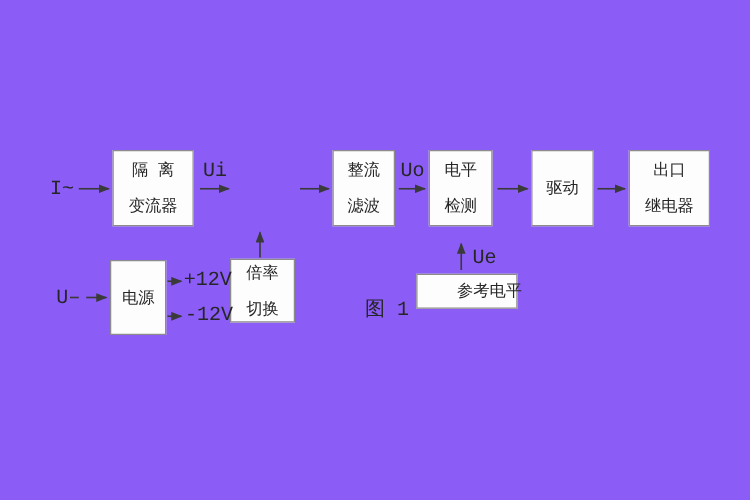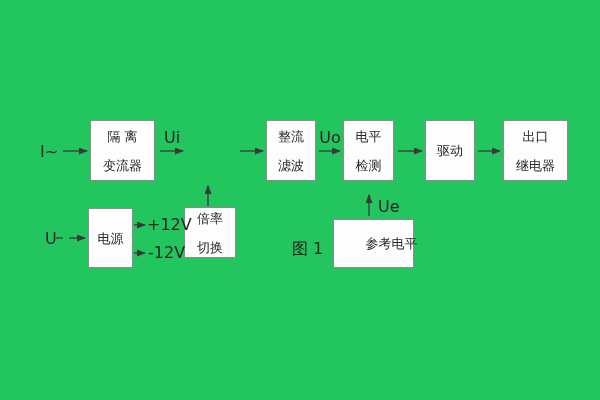--- a/index.html
+++ b/index.html
@@ -4,22 +4,23 @@
 <style>
   html,body{margin:0;padding:0;}
   body{
     font-family:"DejaVu Sans","Liberation Sans",sans-serif;
     background:#fdfdfd;
   }
   .canvas{
     position:relative;
     width:600px;
     height:400px;
-    background:#22c55e;
+    background:#8b5cf6;
     overflow:hidden;
+    font-family:Liberation Mono, monospace;
   }
   .block{
     position:absolute;
     border:1px solid #8c8c8c;
     background:#fdfdfd;
     display:flex;
     flex-direction:column;
     align-items:center;
     justify-content:center;
     color:#262626;
@@ -32,21 +33,21 @@
   
   .b-isolation{left:90px;top:120px;width:65px;height:61px;}
   .b-setting{left:186px;top:120px;width:50px;height:61px;}
   .b-rectifier{left:266px;top:120px;width:50px;height:61px;}
   .b-level{left:343px;top:120px;width:51px;height:61px;}
   .b-drive{left:425px;top:120px;width:50px;height:61px;}
   .b-relay{left:503px;top:120px;width:65px;height:61px;}
   
   .b-power{left:88px;top:208px;width:45px;height:60px;}
   .b-ratio{left:184px;top:207px;width:52px;height:51px;}
-  .b-reference{left:333px;top:219px;width:81px;height:49px;padding-left:36px;}
+  .b-reference{left:333px;top:219px;width:81px;height:28px;padding-left:36px;}
 
   .lbl{
     position:absolute;
     color:#262626;
     font-size:16px;
     line-height:15px;
     white-space:nowrap;
   }
   .lbl-i{left:40px;top:144px;}
   .lbl-u{left:45px;top:231px;}

